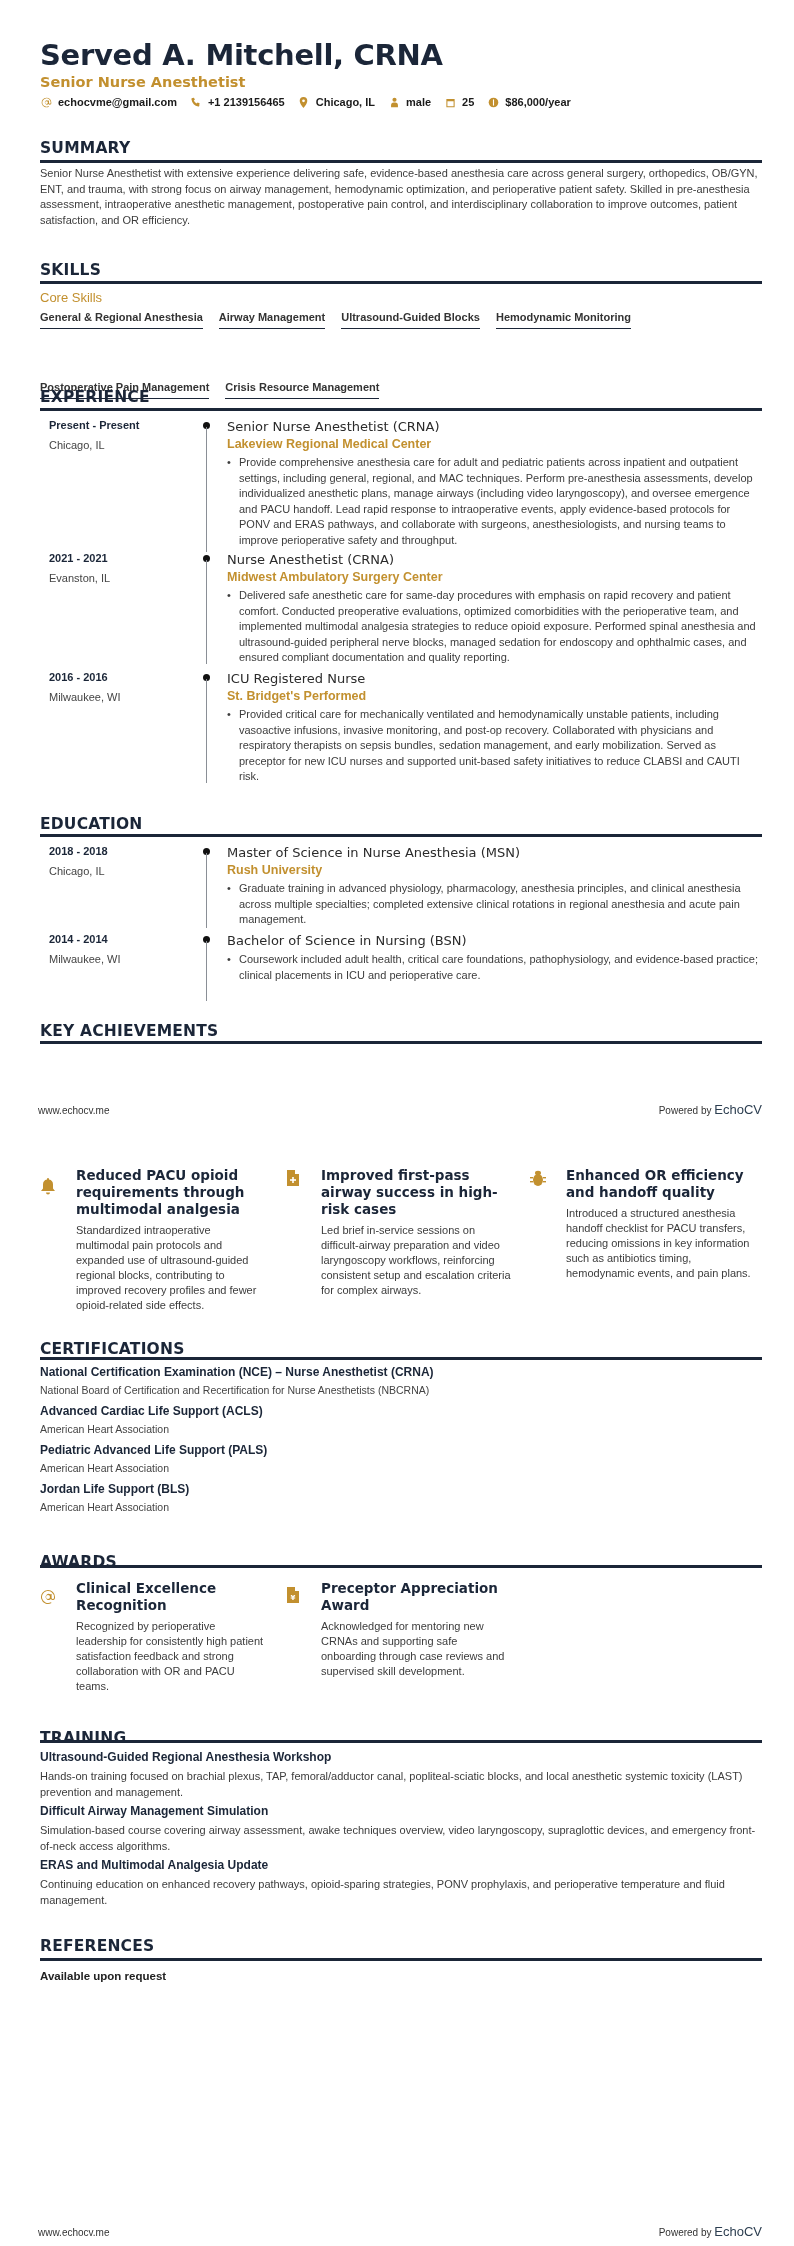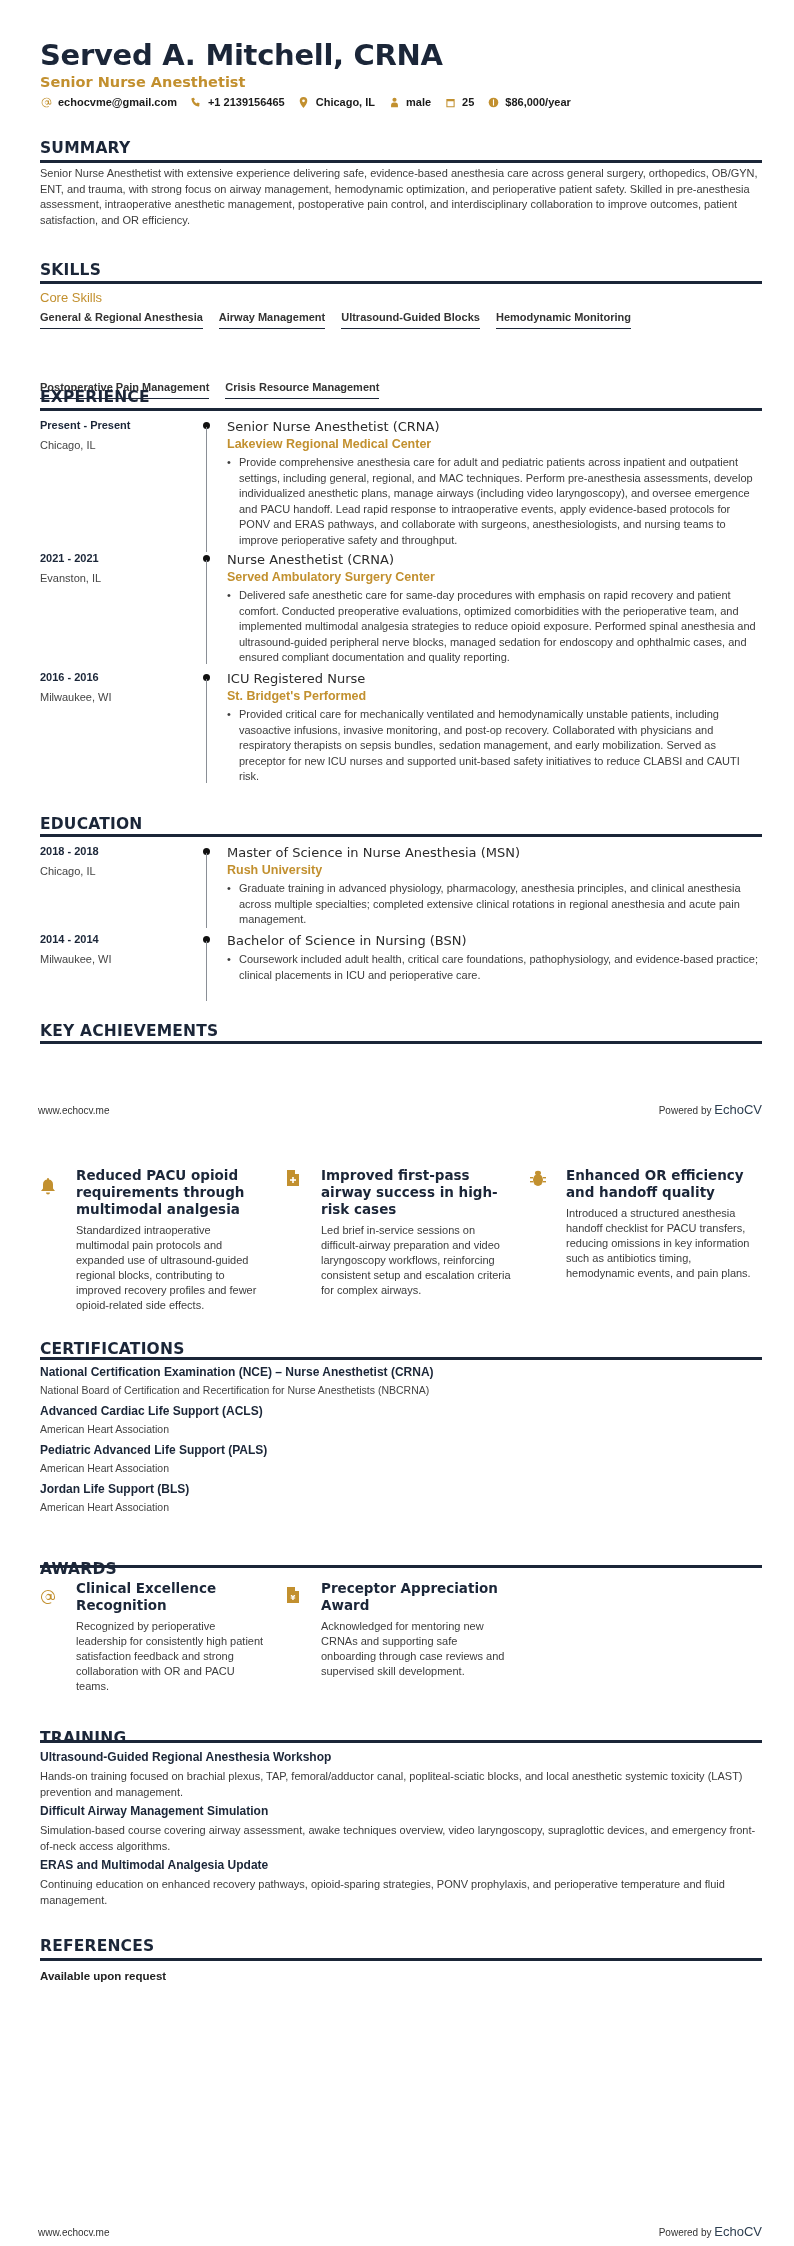--- a/index.html
+++ b/index.html
@@ -49,21 +49,21 @@
   .skills-sub { position: absolute; left: 40px; top: 290px; font-size: 13px; color: #c2902f; }
   .skills-row { position: absolute; left: 40px; display: flex; }
   .skill {
     font-size: 11px; font-weight: bold; color: #333;
     padding-bottom: 5px; border-bottom: 1.5px solid #1b2638;
     margin-right: 16px; white-space: nowrap;
   }
 
   
   .tl-item { position: absolute; left: 40px; width: 722px; }
-  .tl-left { position: absolute; left: 0; top: 0; width: 160px; }
+  .tl-left { position: absolute; left: 9px; top: 0; width: 160px; }
   .tl-date { font-size: 11px; font-weight: bold; color: #1b2638; }
   .tl-loc { font-size: 11px; color: #444; margin-top: 8px; }
   .tl-dot { position: absolute; left: 163px; top: 3px; width: 7px; height: 7px; border-radius: 50%; background: #111; }
   .tl-line { position: absolute; left: 166px; top: 8px; width: 1px; background: #8a8f96; }
   .tl-right { position: absolute; left: 187px; top: 0; width: 535px; }
   .tl-title { font-family: "DejaVu Sans", sans-serif; font-size: 13px; color: #2b2b2b; }
   .tl-org { font-size: 12.5px; font-weight: bold; color: #c2902f; margin-top: 3px; }
   .tl-bullets { margin-top: 4px; padding-left: 12px; position: relative; }
   .tl-bullets::before { content: "•"; position: absolute; left: 0; top: 0; font-size: 11px; color: #3c3c3c; }
 
@@ -181,21 +181,21 @@
 
 <div class="tl-item" style="top:552px;">
   <div class="tl-left">
     <div class="tl-date">2021 - 2021</div>
     <div class="tl-loc">Evanston, IL</div>
   </div>
   <div class="tl-dot"></div>
   <div class="tl-line" style="height:104px;"></div>
   <div class="tl-right">
     <div class="tl-title">Nurse Anesthetist (CRNA)</div>
-    <div class="tl-org">Served Ambulatory Surgery Center</div>
+    <div class="tl-org">Midwest Ambulatory Surgery Center</div>
     <div class="tl-bullets para">Delivered safe anesthetic care for same-day procedures with emphasis on rapid recovery and patient comfort. Conducted preoperative evaluations, optimized comorbidities with the perioperative team, and implemented multimodal analgesia strategies to reduce opioid exposure. Performed spinal anesthesia and ultrasound-guided peripheral nerve blocks, managed sedation for endoscopy and ophthalmic cases, and ensured compliant documentation and quality reporting.</div>
   </div>
 </div>
 
 <div class="tl-item" style="top:671px;">
   <div class="tl-left">
     <div class="tl-date">2016 - 2016</div>
     <div class="tl-loc">Milwaukee, WI</div>
   </div>
   <div class="tl-dot"></div>
@@ -293,21 +293,21 @@
 </div>
 <div class="cert" style="top:1443px;">
   <div class="cert-name">Pediatric Advanced Life Support (PALS)</div>
   <div class="cert-org">American Heart Association</div>
 </div>
 <div class="cert" style="top:1482px;">
   <div class="cert-name">Jordan Life Support (BLS)</div>
   <div class="cert-org">American Heart Association</div>
 </div>
 
-<div class="sec-title" style="top:1553px;margin-top:7px;">AWARDS</div>
+<div class="sec-title" style="top:1553px;">AWARDS</div>
 <div class="sec-rule" style="top:1565px;"></div>
 <div class="card" style="left:40px; top:1580px;">
   <div class="card-ic" style="top:8px;"><svg viewBox="0 0 16 16">
         <path d="M8 1a7 7 0 1 0 3.5 13.06l-.5-.87A6 6 0 1 1 14 8v.8a1.2 1.2 0 0 1-2.4 0V5h-1v.6A3 3 0 1 0 10.9 10a2.2 2.2 0 0 0 4.1-1.2V8A7 7 0 0 0 8 1zm0 9a2 2 0 1 1 0-4 2 2 0 0 1 0 4z"></path>
       </svg></div>
   <div class="card-body">
     <div class="card-title">Clinical Excellence Recognition</div>
     <div class="card-desc">Recognized by perioperative leadership for consistently high patient satisfaction feedback and strong collaboration with OR and PACU teams.</div>
   </div>
 </div>

